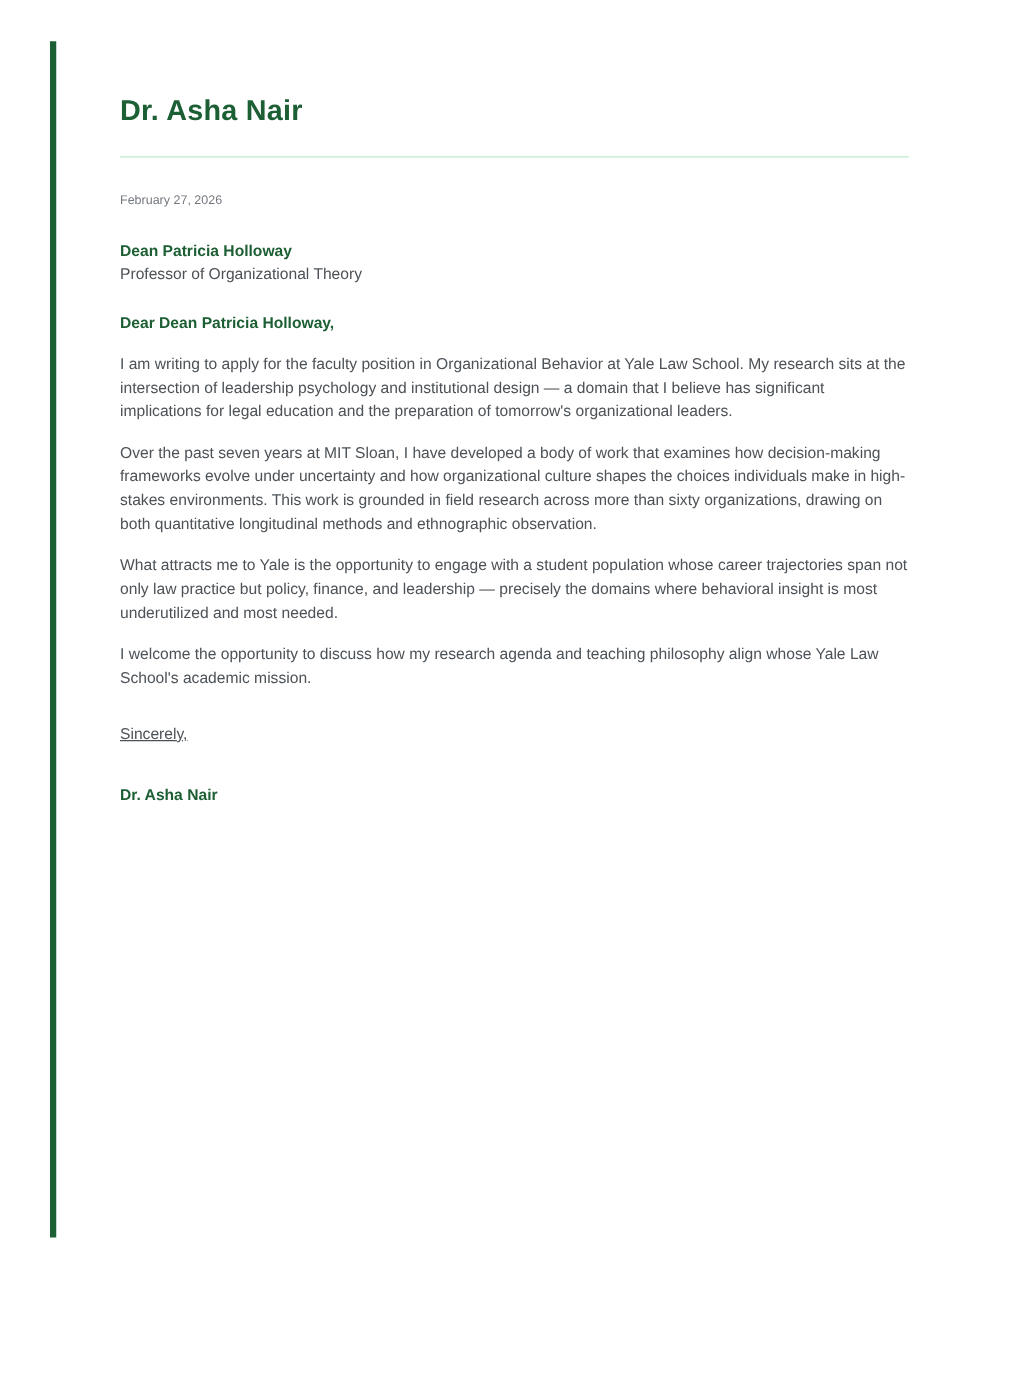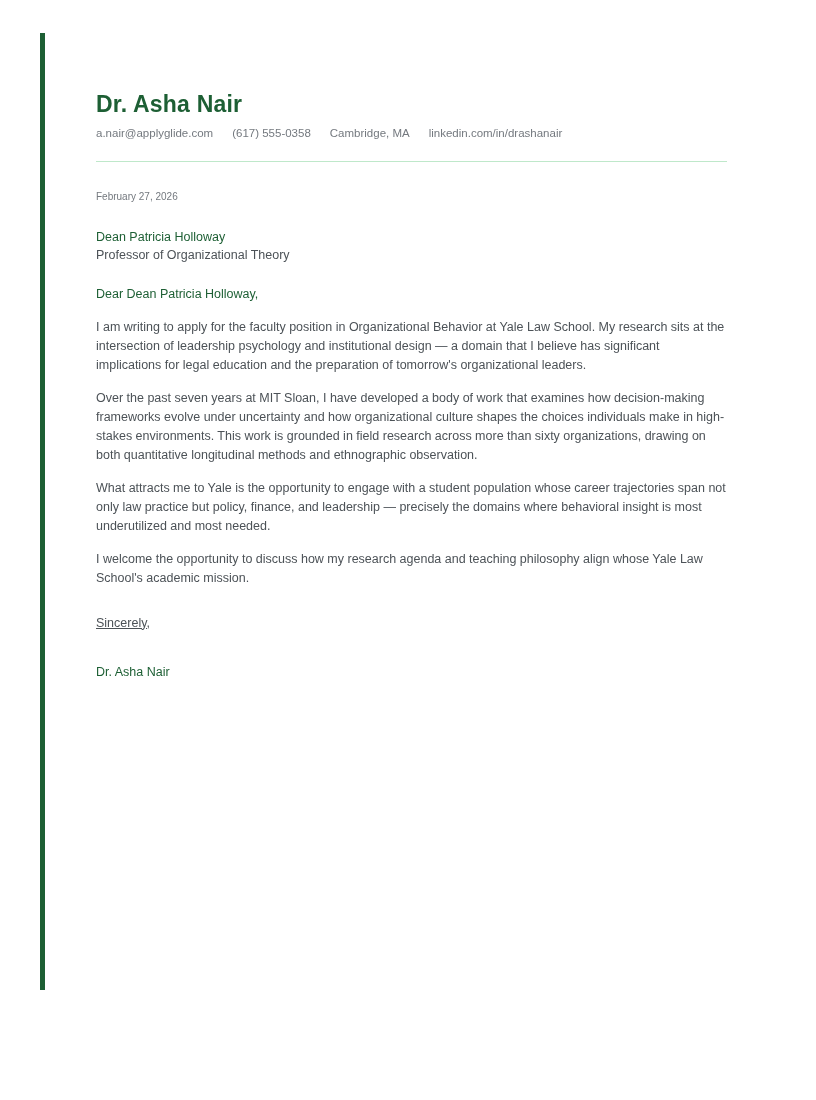--- a/index.html
+++ b/index.html
@@ -17,21 +17,21 @@
     -webkit-font-smoothing:antialiased;
   }
   .accent-bar{
     position:absolute;
     left:40px;top:33px;
     width:5px;height:957px;
     background:var(--accent-green);
   }
   .content{
     position:absolute;
-    left:96px;top:16px;
+    left:96px;top:0;
     width:631px;
     padding-top:75px;
   }
   h1.sender-name{
     font-size:23px;
     font-weight:bold;
     color:var(--accent-green);
     letter-spacing:0.2px;
     line-height:1.2;
   }
@@ -54,21 +54,21 @@
     line-height:1.4;
   }
   .recipient{
     margin-top:24px;
     font-size:12.5px;
     color:var(--body-text);
     line-height:18.5px;
   }
   .green-bold{
     color:var(--accent-green);
-    font-weight:normal;
+    font-weight:bold;
   }
   .salutation{
     margin-top:20px;
     font-size:12.5px;
     line-height:19px;
   }
   .para{
     margin-top:14px;
     font-size:12.5px;
     color:var(--body-text);
@@ -91,26 +91,20 @@
 </head>
 <body>
 
 <div class="page">
   <div class="accent-bar"></div>
 
   <div class="content">
 
     <header>
       <h1 class="sender-name">Dr. Asha Nair</h1>
-      <div class="contact-row">
-        <span>a.nair@applyglide.com</span>
-        <span>(617) 555-0358</span>
-        <span>Cambridge, MA</span>
-        <span>linkedin.com/in/drashanair</span>
-      </div>
     </header>
 
     <hr class="header-divider">
 
     <p class="date">February 27, 2026</p>
 
     <div class="recipient">
       <p class="green-bold">Dean Patricia Holloway</p>
       <p>Professor of Organizational Theory</p>
     </div>

